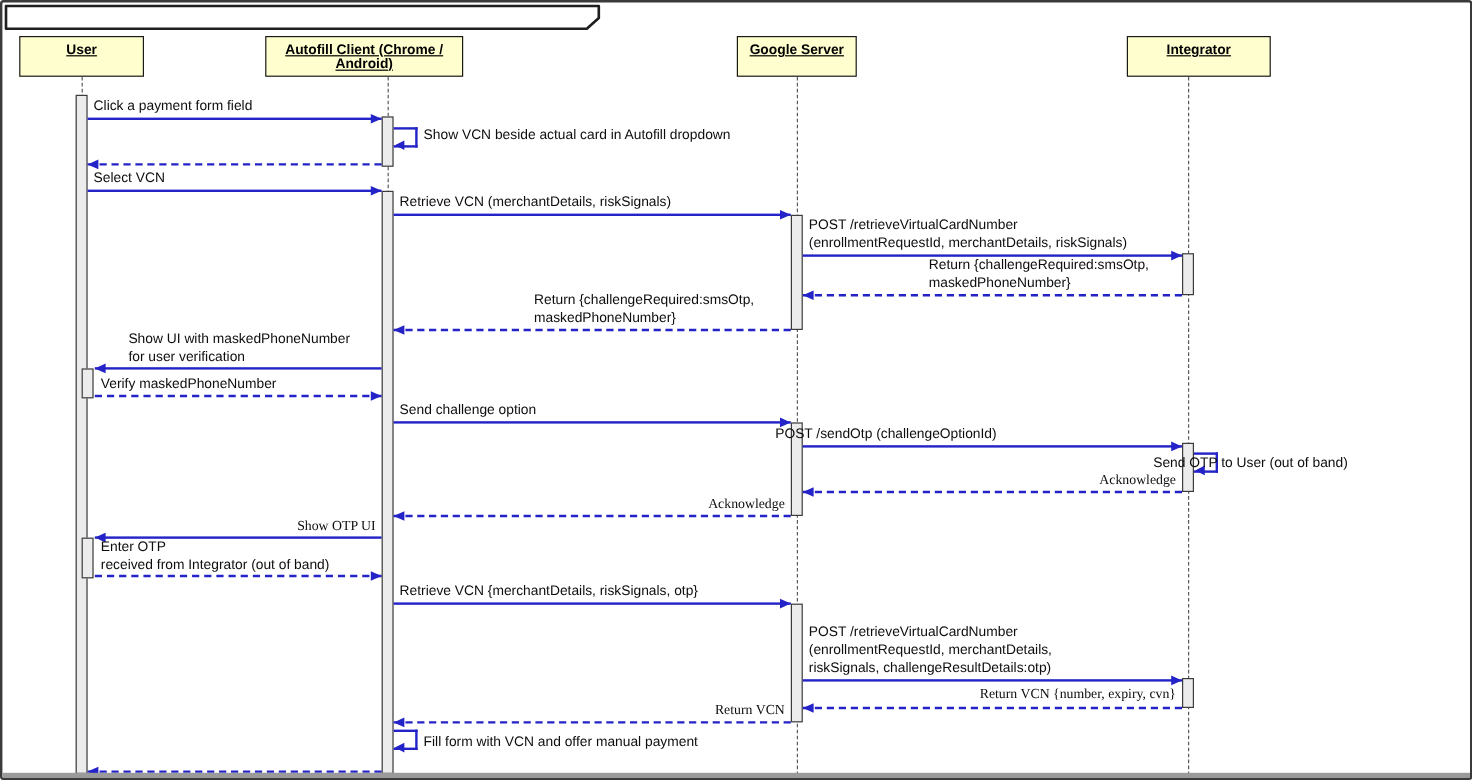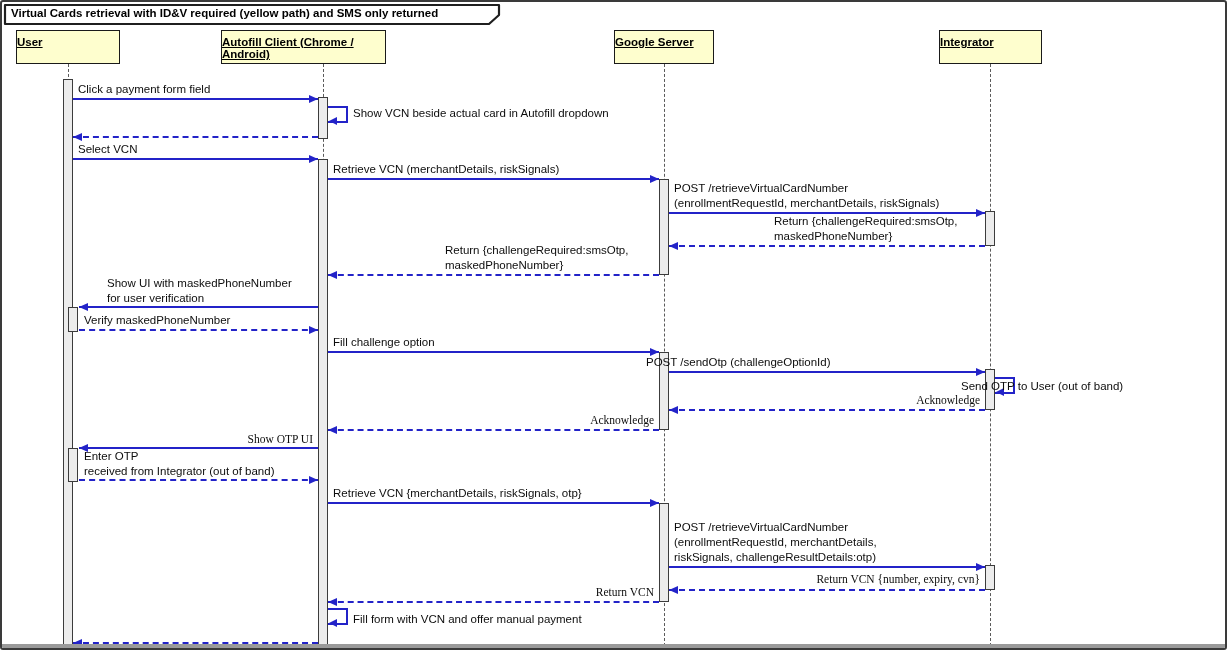--- a/index.html
+++ b/index.html
@@ -11,20 +11,21 @@
     border-radius:3px;
     background:#ffffff;
     font-family:"Liberation Sans", sans-serif;
     overflow:hidden;
   }
   .pbox{
     position:absolute;top:28px;height:34px;
     box-sizing:border-box;
     background:#FEFECE;
     border:1.6px solid #1a1a1a;
+    text-align:center;
     font-size:11.5px;font-weight:bold;
     padding-top:5px;
     color:#000;
   }
   .pbox span{text-decoration:underline;}
   .lifeline{
     position:absolute;width:0;
     border-left:1px dashed #5a5a5a;
   }
   .activation{
@@ -63,41 +64,40 @@
   }
   #title-frame{position:absolute;left:1px;top:1px;}
 </style>
 </head>
 <body>
 
 <div id="diagram">
   <svg id="title-frame" width="502" height="24" aria-hidden="true">
     <path d="M2,2 H496 V12 L486,21 H2 Z" fill="#ffffff" stroke="#1f1f1f" stroke-width="2.2" stroke-linejoin="round"></path>
   </svg>
-  <div id="title-text">Virtual Cards retrieval with ID&amp;V required (yellow path) and SMS only returned</div>
   <div id="layer">
       <div class="lifeline" style="left: 66px; top: 62px; height: 582px;"></div>
       <div class="lifeline" style="left: 321px; top: 62px; height: 582px;"></div>
       <div class="lifeline" style="left: 662px; top: 62px; height: 582px;"></div>
       <div class="lifeline" style="left: 988px; top: 62px; height: 582px;"></div>
       <div class="activation" style="left: 61px; top: 77px; height: 566px;"></div>
       <div class="activation" style="left: 66px; top: 305px; height: 25px;"></div>
       <div class="activation" style="left: 66px; top: 446px; height: 34px;"></div>
       <div class="activation" style="left: 316px; top: 95px; height: 42px;"></div>
       <div class="activation" style="left: 316px; top: 157px; height: 486px;"></div>
       <div class="activation" style="left: 657px; top: 177px; height: 96px;"></div>
       <div class="activation" style="left: 657px; top: 350px; height: 78px;"></div>
       <div class="activation" style="left: 657px; top: 501px; height: 99px;"></div>
       <div class="activation" style="left: 983px; top: 209px; height: 35px;"></div>
       <div class="activation" style="left: 983px; top: 367px; height: 41px;"></div>
       <div class="activation" style="left: 983px; top: 563px; height: 25px;"></div>
       <div class="pbox" style="left: 14px; width: 104px;"><span>User</span></div>
       <div class="pbox" style="left: 219px; width: 165px;"><span>Autofill Client (Chrome / Android)</span></div>
       <div class="pbox" style="left: 612px; width: 100px;"><span>Google Server</span></div>
-      <div class="pbox" style="left: 937px; width: 103px;"><span>Integrator</span></div>
+      <div class="pbox" style="left: 937px; width: 120px;"><span>Integrator</span></div>
       <div class="msg-line" style="left: 71px; top: 96px; width: 245px;"></div>
       <div class="arrowhead" style="top: 93px; border-top: 4px solid transparent; border-bottom: 4px solid transparent; left: 307px; border-left: 9px solid rgb(35, 35, 200);"></div>
       <div class="msg-label" style="left: 76px; top: 80px;">Click a payment form field</div>
       <div class="self-bracket" style="left: 326px; top: 104px; width: 20px; height: 17px;"></div>
       <div class="arrowhead" style="left: 327px; top: 115px; border-top: 4px solid transparent; border-bottom: 4px solid transparent; border-right: 8px solid rgb(35, 35, 200);"></div>
       <div class="msg-label" style="left: 351px; top: 104px;">Show VCN beside actual card in Autofill dropdown</div>
       <div class="msg-line dashed" style="left: 71px; top: 134px; width: 245px;"></div>
       <div class="arrowhead" style="top: 131px; border-top: 4px solid transparent; border-bottom: 4px solid transparent; left: 71px; border-right: 9px solid rgb(35, 35, 200);"></div>
       <div class="msg-line" style="left: 71px; top: 156px; width: 245px;"></div>
       <div class="arrowhead" style="top: 153px; border-top: 4px solid transparent; border-bottom: 4px solid transparent; left: 307px; border-left: 9px solid rgb(35, 35, 200);"></div>
@@ -119,21 +119,21 @@
 maskedPhoneNumber}</div>
       <div class="msg-line" style="left: 77px; top: 304px; width: 239px;"></div>
       <div class="arrowhead" style="top: 301px; border-top: 4px solid transparent; border-bottom: 4px solid transparent; left: 77px; border-right: 9px solid rgb(35, 35, 200);"></div>
       <div class="msg-label" style="left: 105px; top: 274px;">Show UI with maskedPhoneNumber
 for user verification</div>
       <div class="msg-line dashed" style="left: 77px; top: 327px; width: 239px;"></div>
       <div class="arrowhead" style="top: 324px; border-top: 4px solid transparent; border-bottom: 4px solid transparent; left: 307px; border-left: 9px solid rgb(35, 35, 200);"></div>
       <div class="msg-label" style="left: 82px; top: 311px;">Verify maskedPhoneNumber</div>
       <div class="msg-line" style="left: 326px; top: 349px; width: 331px;"></div>
       <div class="arrowhead" style="top: 346px; border-top: 4px solid transparent; border-bottom: 4px solid transparent; left: 648px; border-left: 9px solid rgb(35, 35, 200);"></div>
-      <div class="msg-label" style="left: 331px; top: 333px;">Fill challenge option</div>
+      <div class="msg-label" style="left: 331px; top: 333px;">Send challenge option</div>
       <div class="msg-line" style="left: 667px; top: 369px; width: 316px;"></div>
       <div class="arrowhead" style="top: 366px; border-top: 4px solid transparent; border-bottom: 4px solid transparent; left: 974px; border-left: 9px solid rgb(35, 35, 200);"></div>
       <div class="msg-label" style="left: 644px; top: 353px;">POST /sendOtp (challengeOptionId)</div>
       <div class="self-bracket" style="left: 993px; top: 375px; width: 20px; height: 17px;"></div>
       <div class="arrowhead" style="left: 994px; top: 386px; border-top: 4px solid transparent; border-bottom: 4px solid transparent; border-right: 8px solid rgb(35, 35, 200);"></div>
       <div class="msg-label" style="left: 959px; top: 377px;">Send OTP to User (out of band)</div>
       <div class="msg-line dashed" style="left: 667px; top: 407px; width: 316px;"></div>
       <div class="arrowhead" style="top: 404px; border-top: 4px solid transparent; border-bottom: 4px solid transparent; left: 667px; border-right: 9px solid rgb(35, 35, 200);"></div>
       <div class="msg-label right" style="left: 978px; top: 391px;">Acknowledge</div>
       <div class="msg-line dashed" style="left: 326px; top: 427px; width: 331px;"></div>

